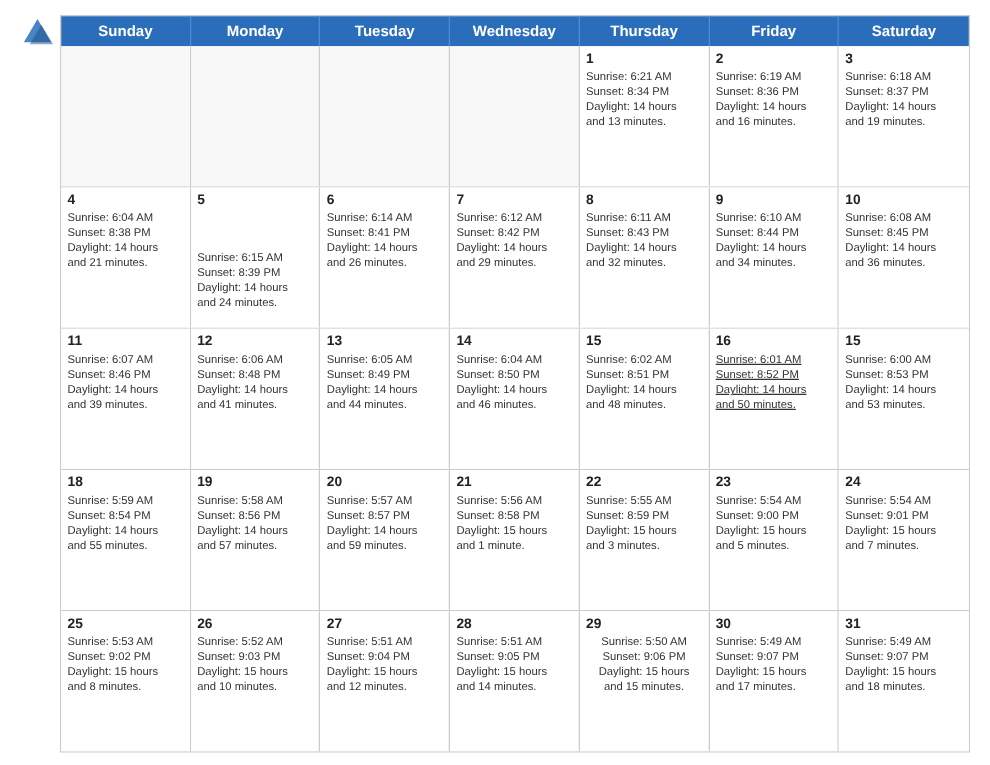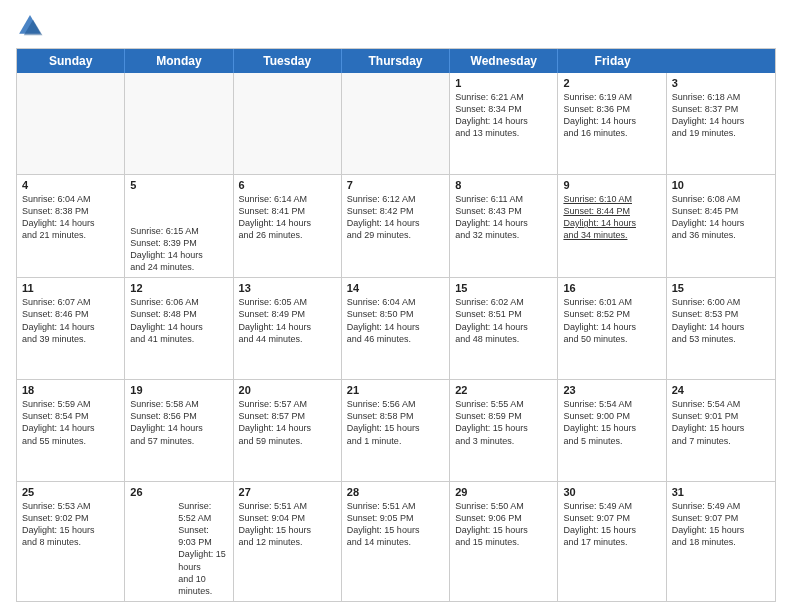--- a/index.html
+++ b/index.html
@@ -8,21 +8,21 @@
       height: 612px;
       font-family: Arial, sans-serif;
       background: #fff;
       overflow: hidden;
     }
     .page {
       width: 792px;
       height: 612px;
       padding: 12px 16px 10px 16px;
       display: flex;
-      flex-direction: column;
+      flex-direction: row;
     }
     .header {
       display: flex;
       justify-content: space-between;
       align-items: flex-start;
       margin-bottom: 8px;
     }
     .logo {
       display: flex;
       align-items: center;
@@ -127,23 +127,24 @@
       <div class="month-title"></div>
       <div class="subtitle"></div>
     </div>
   </div>
 
   <div class="calendar">
     <div class="cal-header-row">
     <div class="cal-header-cell">Sunday</div>
         <div class="cal-header-cell">Monday</div>
         <div class="cal-header-cell">Tuesday</div>
+        <div class="cal-header-cell">Wednesday</div>
         <div class="cal-header-cell">Thursday</div>
-        <div class="cal-header-cell">Wednesday</div>
         <div class="cal-header-cell">Friday</div>
+        <div class="cal-header-cell">Saturday</div>
       </div>
     <div class="cal-body">
     <div class="cal-week">
           <div class="cal-cell empty"></div>
           <div class="cal-cell empty"></div>
           <div class="cal-cell empty"></div>
           <div class="cal-cell empty"></div>
           <div class="cal-cell">
             <div class="day-num">1</div>
             <div class="day-info" style="white-space: pre-line;">Sunrise: 6:21 AM
@@ -197,21 +198,21 @@
           </div>
           <div class="cal-cell">
             <div class="day-num">8</div>
             <div class="day-info" style="white-space: pre-line;">Sunrise: 6:11 AM
 Sunset: 8:43 PM
 Daylight: 14 hours
 and 32 minutes.</div>
           </div>
           <div class="cal-cell">
             <div class="day-num">9</div>
-            <div class="day-info" style="white-space: pre-line; text-decoration: underline;">Sunrise: 6:10 AM
+            <div class="day-info" style="white-space: pre-line;">Sunrise: 6:10 AM
 Sunset: 8:44 PM
 Daylight: 14 hours
 and 34 minutes.</div>
           </div>
           <div class="cal-cell">
             <div class="day-num">10</div>
             <div class="day-info" style="white-space: pre-line;">Sunrise: 6:08 AM
 Sunset: 8:45 PM
 Daylight: 14 hours
 and 36 minutes.</div>
@@ -248,21 +249,21 @@
           </div>
           <div class="cal-cell">
             <div class="day-num">15</div>
             <div class="day-info" style="white-space: pre-line;">Sunrise: 6:02 AM
 Sunset: 8:51 PM
 Daylight: 14 hours
 and 48 minutes.</div>
           </div>
           <div class="cal-cell">
             <div class="day-num">16</div>
-            <div class="day-info" style="white-space: pre-line;">Sunrise: 6:01 AM
+            <div class="day-info" style="white-space: pre-line; text-decoration: underline;">Sunrise: 6:01 AM
 Sunset: 8:52 PM
 Daylight: 14 hours
 and 50 minutes.</div>
           </div>
           <div class="cal-cell">
             <div class="day-num">15</div>
             <div class="day-info" style="white-space: pre-line;">Sunrise: 6:00 AM
 Sunset: 8:53 PM
 Daylight: 14 hours
 and 53 minutes.</div>
@@ -322,42 +323,42 @@
         <div class="cal-week">
           <div class="cal-cell">
             <div class="day-num">25</div>
             <div class="day-info" style="white-space: pre-line;">Sunrise: 5:53 AM
 Sunset: 9:02 PM
 Daylight: 15 hours
 and 8 minutes.</div>
           </div>
           <div class="cal-cell">
             <div class="day-num">26</div>
-            <div class="day-info" style="white-space: pre-line; margin-left: 48px;">Sunrise: 5:52 AM
+            <div class="day-info" style="white-space: pre-line;">Sunrise: 5:52 AM
 Sunset: 9:03 PM
 Daylight: 15 hours
 and 10 minutes.</div>
           </div>
           <div class="cal-cell">
             <div class="day-num">27</div>
             <div class="day-info" style="white-space: pre-line;">Sunrise: 5:51 AM
 Sunset: 9:04 PM
 Daylight: 15 hours
 and 12 minutes.</div>
           </div>
           <div class="cal-cell">
             <div class="day-num">28</div>
             <div class="day-info" style="white-space: pre-line;">Sunrise: 5:51 AM
 Sunset: 9:05 PM
 Daylight: 15 hours
 and 14 minutes.</div>
           </div>
           <div class="cal-cell">
             <div class="day-num">29</div>
-            <div class="day-info" style="white-space: pre-line;">Sunrise: 5:50 AM
+            <div class="day-info" style="white-space: pre-line; text-align: center;">Sunrise: 5:50 AM
 Sunset: 9:06 PM
 Daylight: 15 hours
 and 15 minutes.</div>
           </div>
           <div class="cal-cell">
             <div class="day-num">30</div>
             <div class="day-info" style="white-space: pre-line;">Sunrise: 5:49 AM
 Sunset: 9:07 PM
 Daylight: 15 hours
 and 17 minutes.</div>

